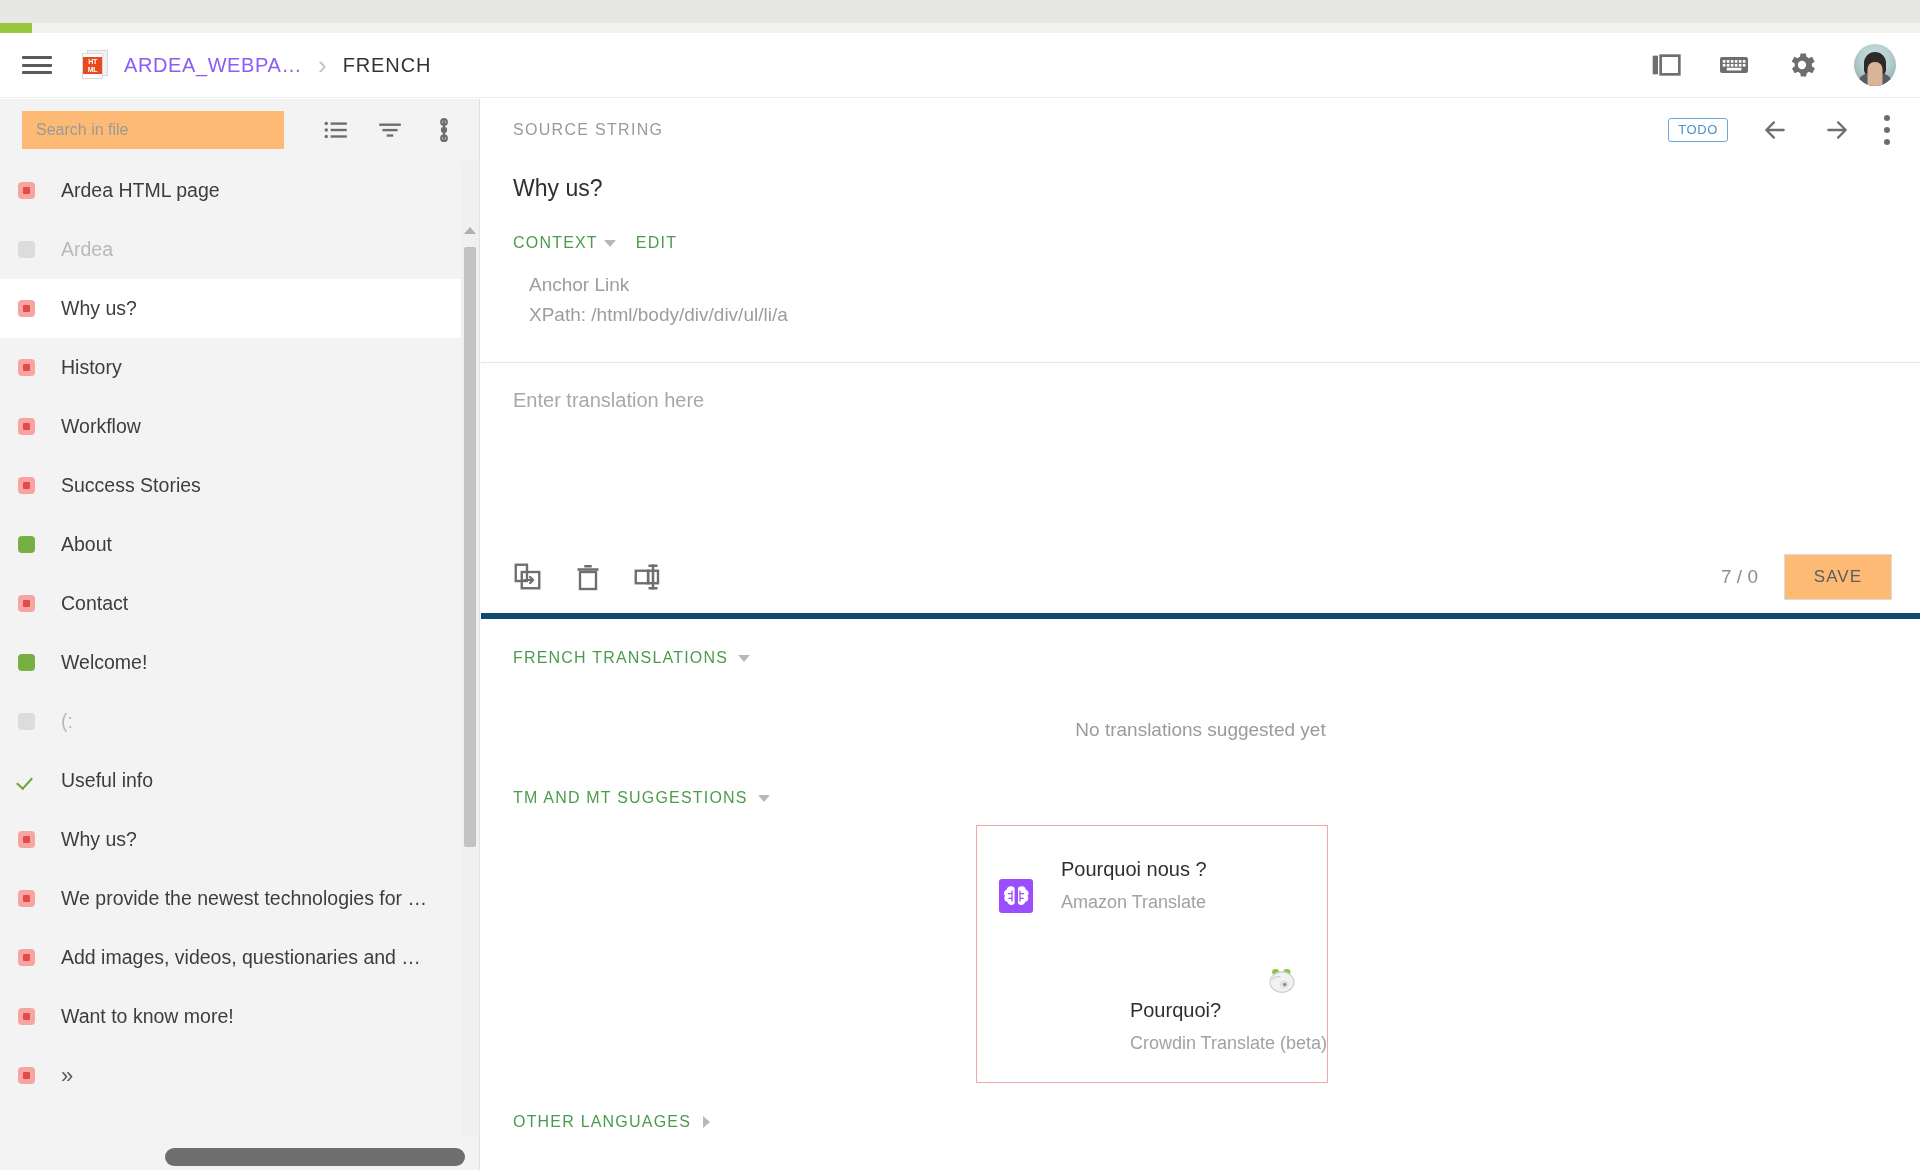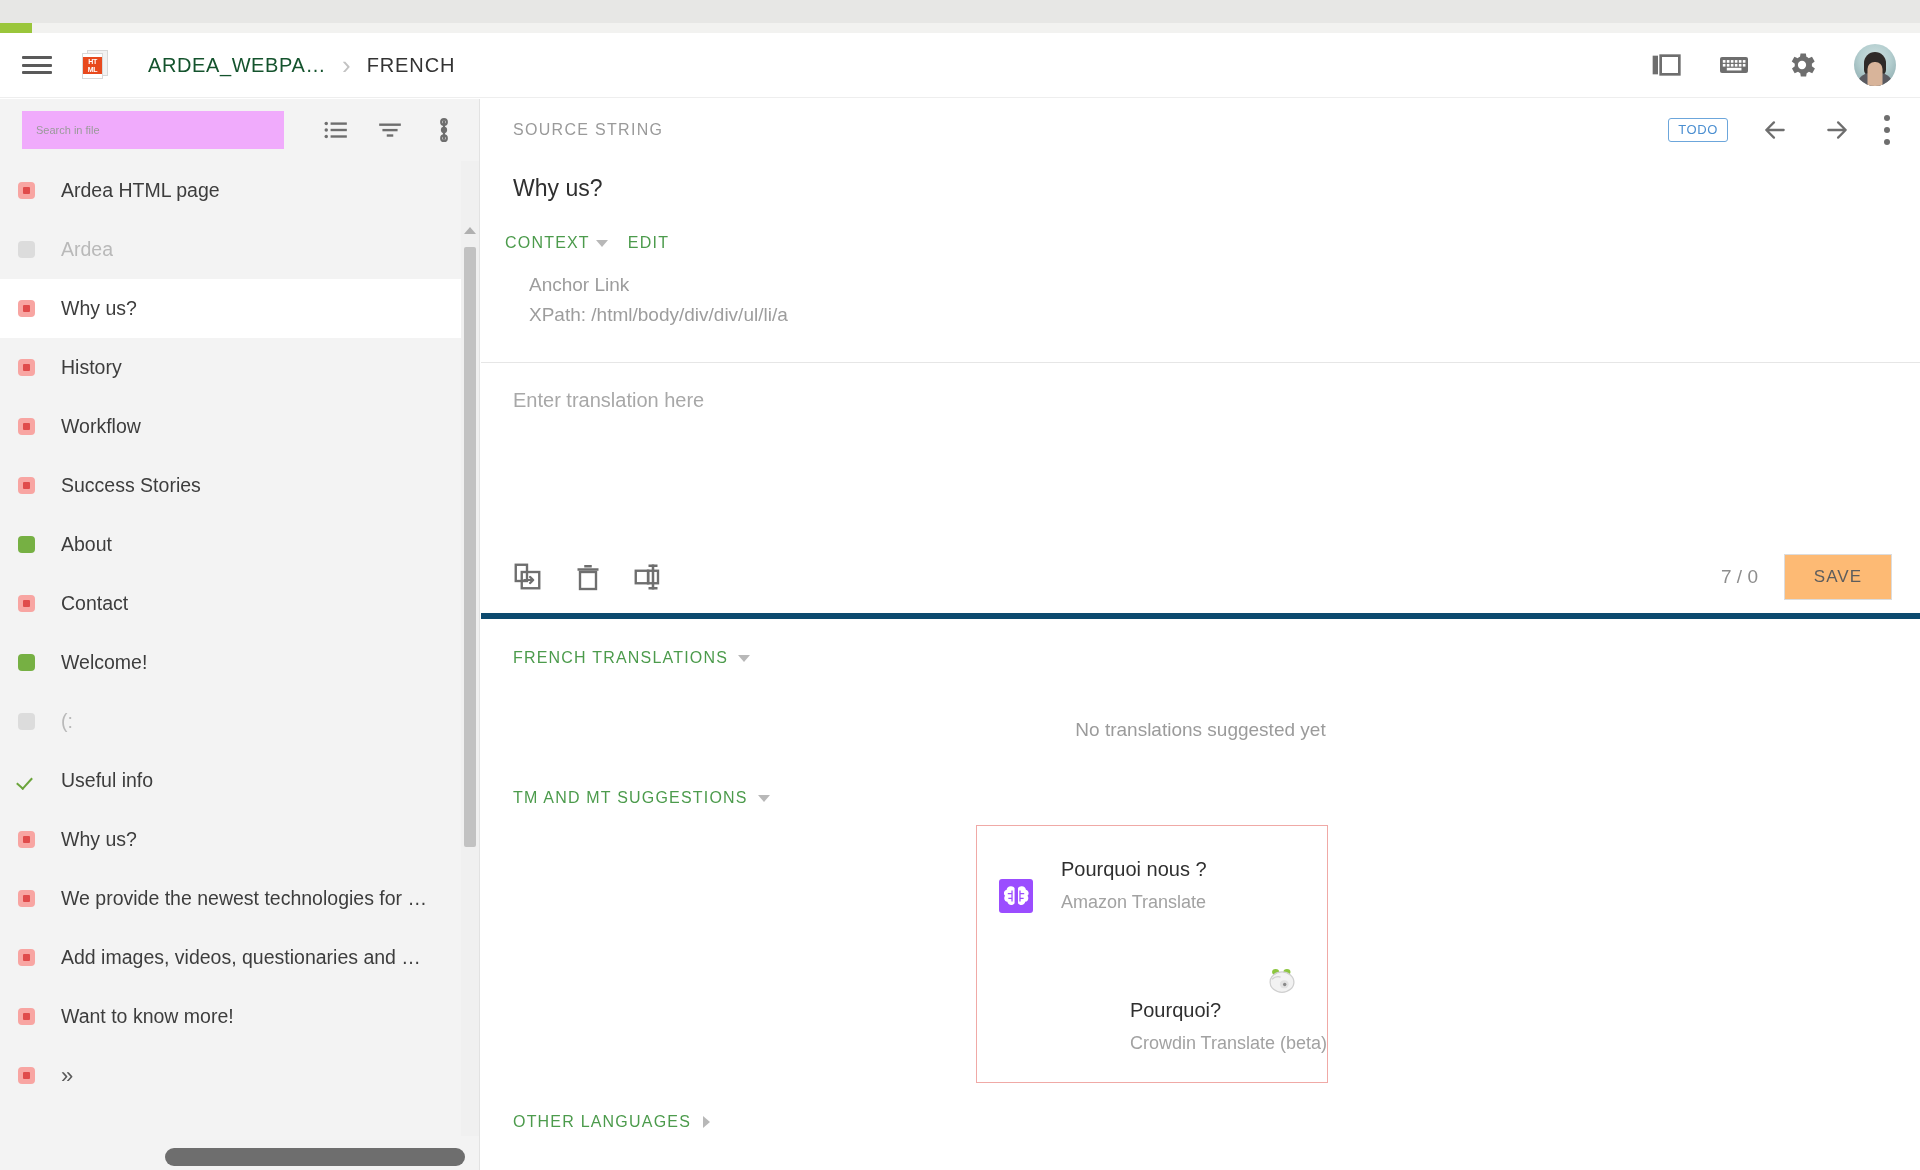--- a/index.html
+++ b/index.html
@@ -52,21 +52,21 @@
   .file-icon .badge {
     position: absolute; left: 1px; top: 7px; width: 19px; height: 17px;
     background: #e8491d; color: #fff; font-size: 7px; font-weight: bold;
     line-height: 8px; text-align: center; padding-top: 1px;
     letter-spacing: -0.3px;
   }
   #breadcrumb {
     display: flex; align-items: center; gap: 16px;
   }
   #crumb-file-label {
-    font-size: 20px; color: #14532d; letter-spacing: 0.6px; margin-left: 24px;
+    font-size: 20px; color: #8b5cf6; letter-spacing: 0.6px;
   }
   #crumb-sep {
     font-size: 26px; color: #c2c2c2; line-height: 1; font-weight: 300;
   }
   #crumb-lang-label {
     font-size: 20px; color: #333333; letter-spacing: 0.9px; font-weight: 500;
   }
   #header-right {
     margin-left: auto; display: flex; align-items: center; gap: 36px;
     padding-right: 24px;
@@ -94,22 +94,22 @@
 
   
   #sidebar {
     position: absolute; left: 0; top: 99px; width: 480px; height: 1071px;
     background: #f3f3f3; border-right: 1px solid #e2e2e2;
   }
   #search-row {
     height: 62px; display: flex; align-items: center; padding: 0 22px;
   }
   #search-input {
-    width: 262px; height: 38px; background: #f0abfc; border: none;
-    padding: 0 14px; font-size: 11px; color: #6b6b6b;
+    width: 262px; height: 38px; background: #fdba74; border: none;
+    padding: 0 14px; font-size: 16px; color: #6b6b6b;
     font-family: "Liberation Sans", sans-serif; outline: none;
   }
   #search-input::placeholder { color: #9a9a9a; }
   #search-tools { margin-left: auto; display: flex; align-items: center; gap: 28px; }
   .stool { width: 26px; height: 26px; cursor: pointer; }
 
   #file-list {
     position: absolute; left: 0; top: 62px; right: 0; bottom: 34px;
     overflow: hidden;
   }
@@ -188,21 +188,21 @@
   }
   .navarrow { width: 30px; height: 26px; cursor: pointer; }
   #kebab { width: 8px; height: 30px; cursor: pointer;
     display: flex; flex-direction: column; justify-content: space-between; }
   #kebab span { width: 6px; height: 6px; border-radius: 50%; background: #6e6e6e; display: block; }
 
   #source-text {
     padding: 14px 32px 0; font-size: 23px; color: #2f2f2f;
   }
   #context-row {
-    padding: 32px 24px 0; display: flex; align-items: center; gap: 6px;
+    padding: 32px 32px 0; display: flex; align-items: center; gap: 6px;
   }
   .sect-label {
     font-size: 16px; letter-spacing: 1.2px; color: #4c9b4c; cursor: pointer;
   }
   .tri-down {
     width: 0; height: 0; border-left: 6px solid transparent;
     border-right: 6px solid transparent; border-top: 7px solid #b8b8b8;
     cursor: pointer;
   }
   .tri-right {

